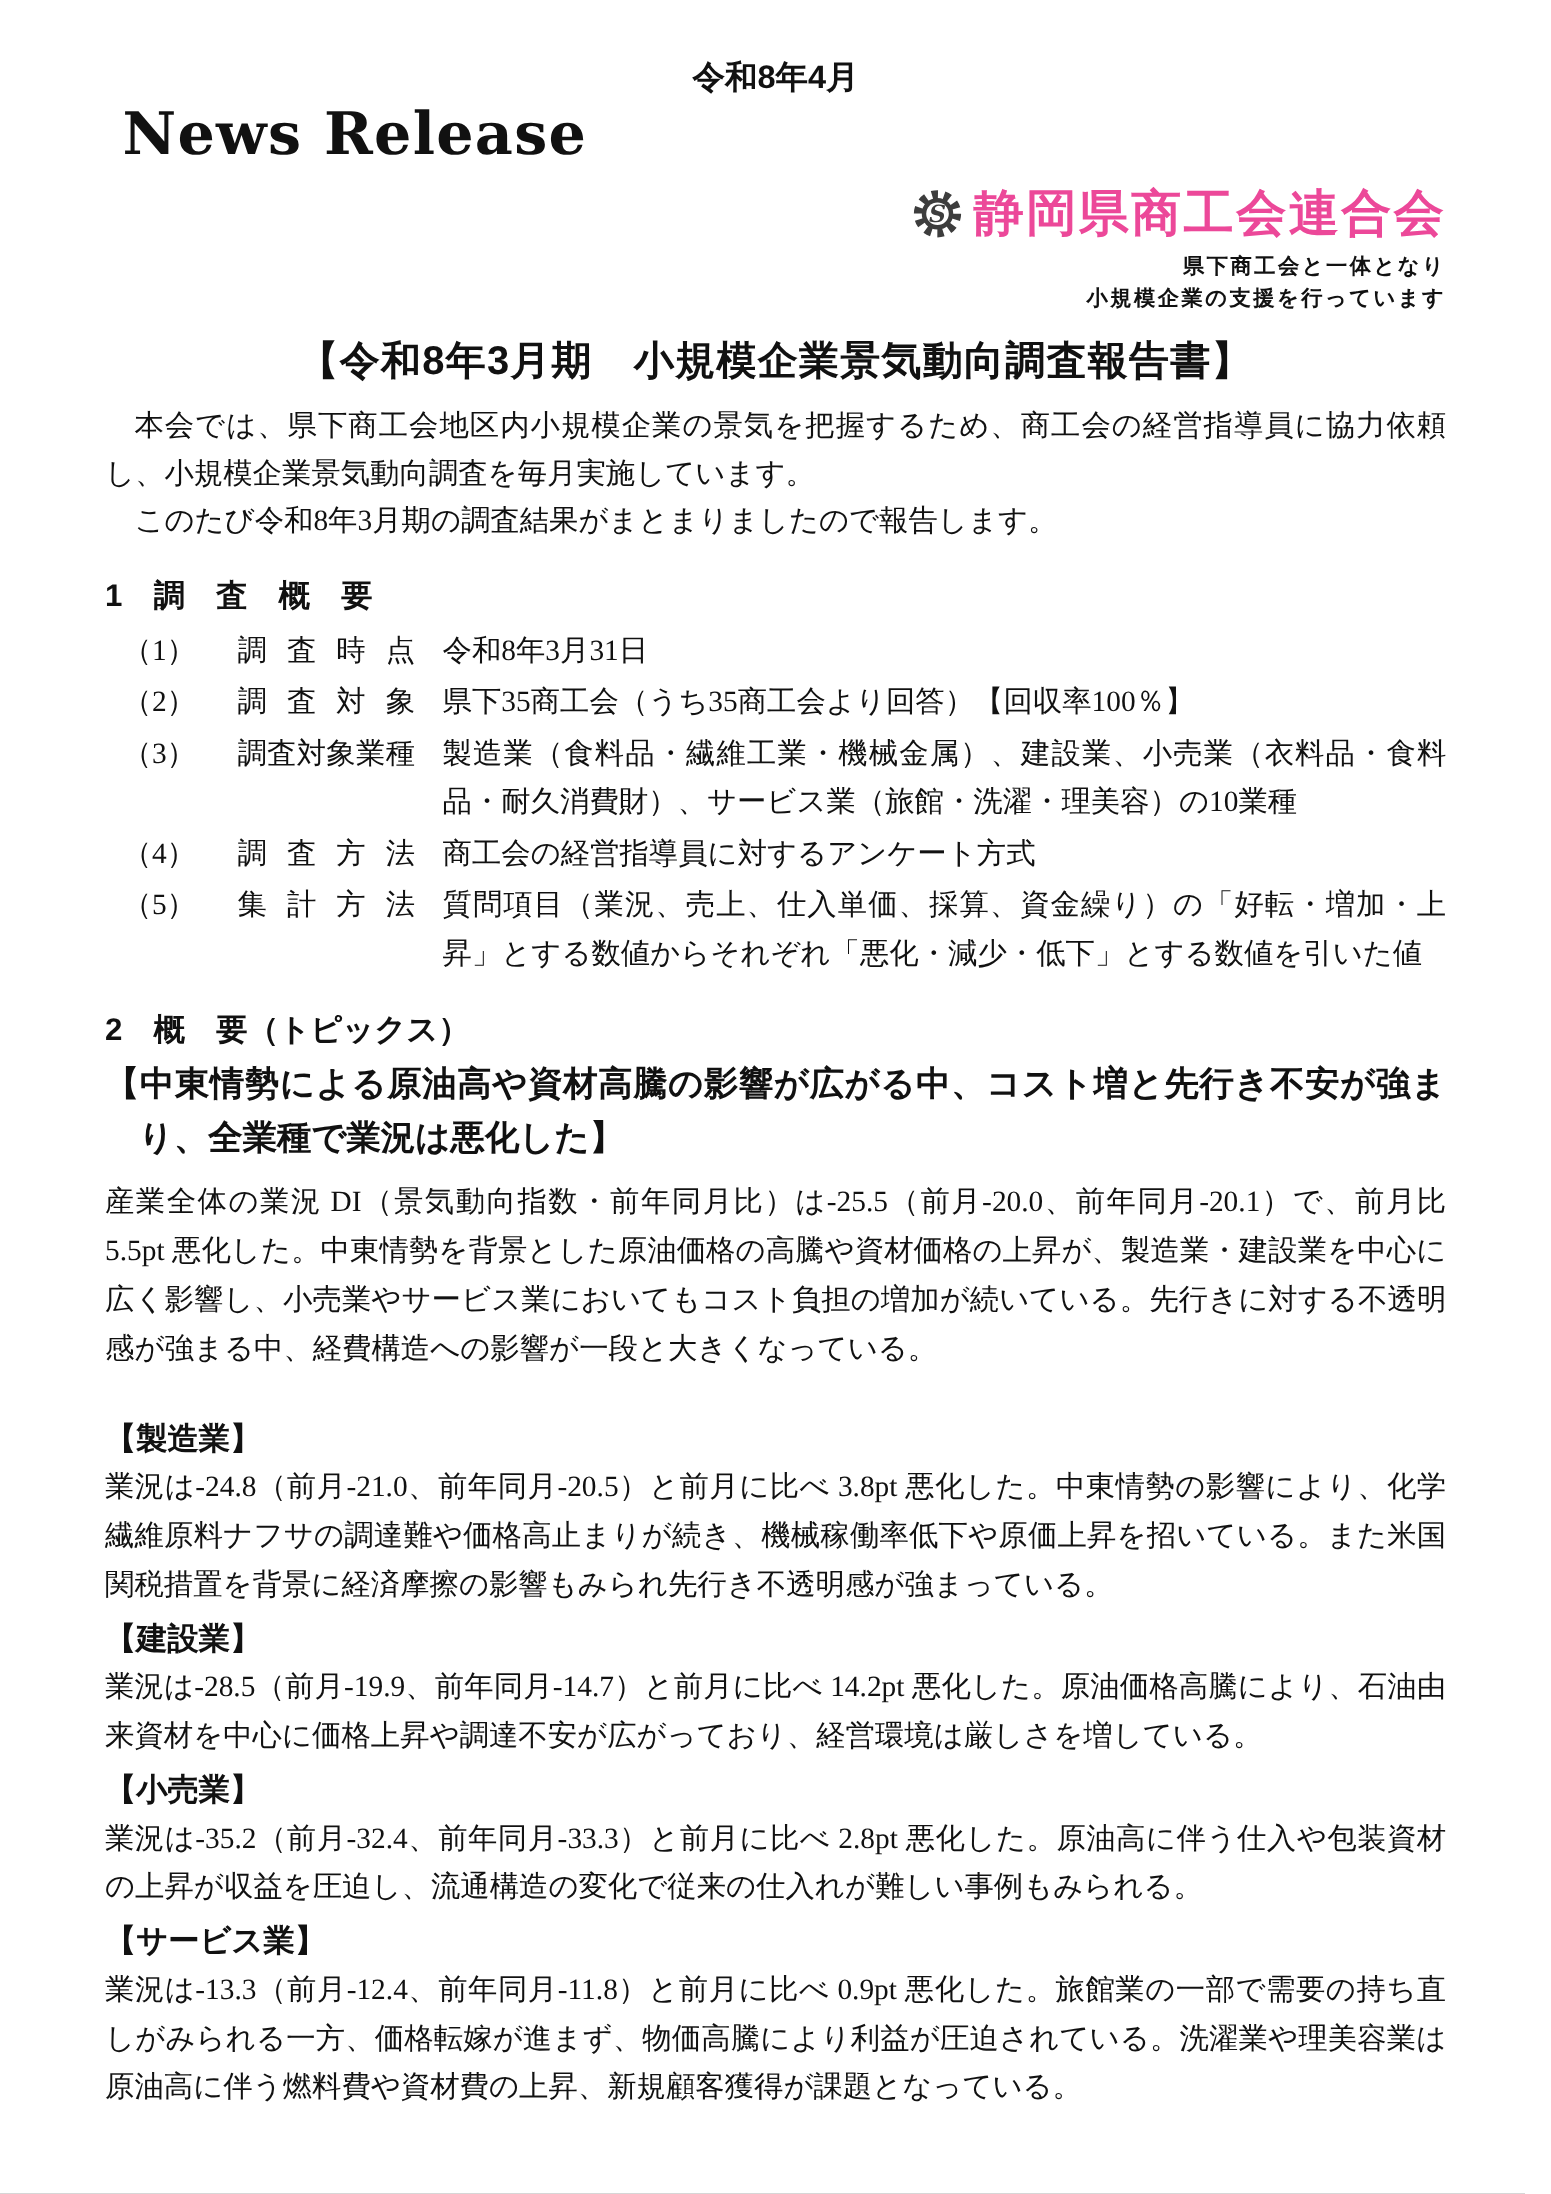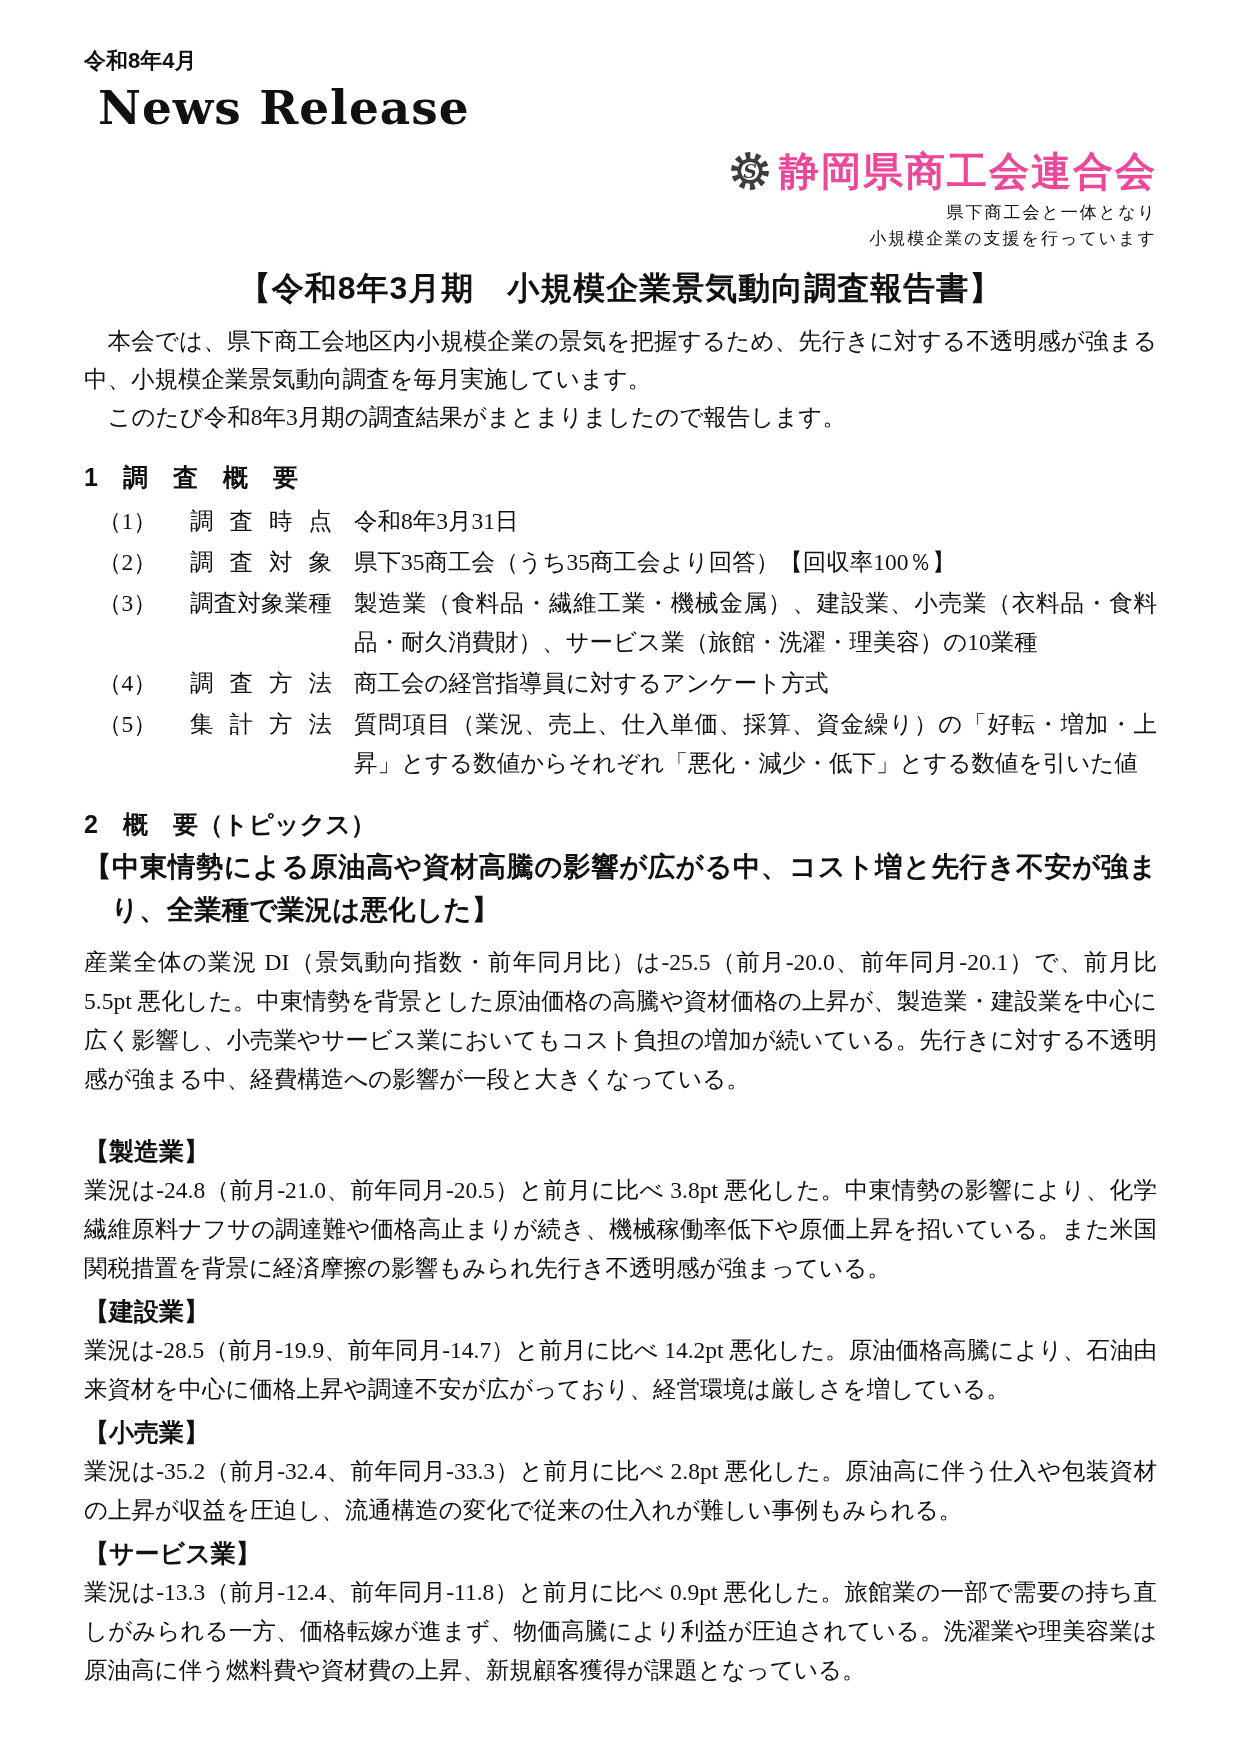--- a/index.html
+++ b/index.html
@@ -9,24 +9,24 @@
     margin:0 auto;
     background:#ffffff;
     color:#111;
     overflow:hidden;
     box-sizing:border-box;
     padding:46px 84px 0 84px;
     font-family:"Liberation Serif","DejaVu Serif",serif;
   }
 
   .issue-date {
-    text-align:left;
-    font-family:"Liberation Sans","DejaVu Sans",sans-serif;
-    font-weight:bold;
-    font-size:22px;
+    text-align:center;
+    font-family:"Liberation Sans","DejaVu Sans",sans-serif;
+    font-weight:bold;
+    font-size:26px;
     line-height:30px;
   }
   .news-release {
     margin:4px 0 0 14px;
     font-family:"DejaVu Serif","Liberation Serif",serif;
     font-weight:bold;
     font-size:47px;
     line-height:56px;
     letter-spacing:1px;
   }
@@ -42,21 +42,21 @@
     font-size:40px;
     font-weight:bold;
     color:#ec4899;
     letter-spacing:2px;
     line-height:40px;
   }
   .tagline {
     margin-top:8px;
     text-align:right;
     font-family:"Liberation Sans","DejaVu Sans",sans-serif;
-    font-weight:normal;
+    font-weight:bold;
     font-size:17px;
     line-height:26px;
     letter-spacing:2px;
   }
   .doc-title {
     margin:14px 0 0 0;
     text-align:center;
     font-family:"Liberation Sans","DejaVu Sans",sans-serif;
     font-weight:bold;
     font-size:32px;
@@ -156,21 +156,21 @@
     <span class="org-name">静岡県商工会連合会</span>
   </div>
 
   <div class="tagline">
     <div>県下商工会と一体となり</div>
     <div>小規模企業の支援を行っています</div>
   </div>
 
   <h2 class="doc-title">【令和8年3月期　小規模企業景気動向調査報告書】</h2>
 
-  <p class="intro">本会では、県下商工会地区内小規模企業の景気を把握するため、先行きに対する不透明感が強まる中、小規模企業景気動向調査を毎月実施しています。</p>
+  <p class="intro">本会では、県下商工会地区内小規模企業の景気を把握するため、商工会の経営指導員に協力依頼し、小規模企業景気動向調査を毎月実施しています。</p>
   <p class="intro">このたび令和8年3月期の調査結果がまとまりましたので報告します。</p>
 
   <h3 class="sec-head">1　調　査　概　要</h3>
 
   <div class="survey-items">
     <div class="survey-item">
       <span class="num">（1）</span>
       <span class="label">調査時点</span>
       <span class="value">令和8年3月31日</span>
     </div>

